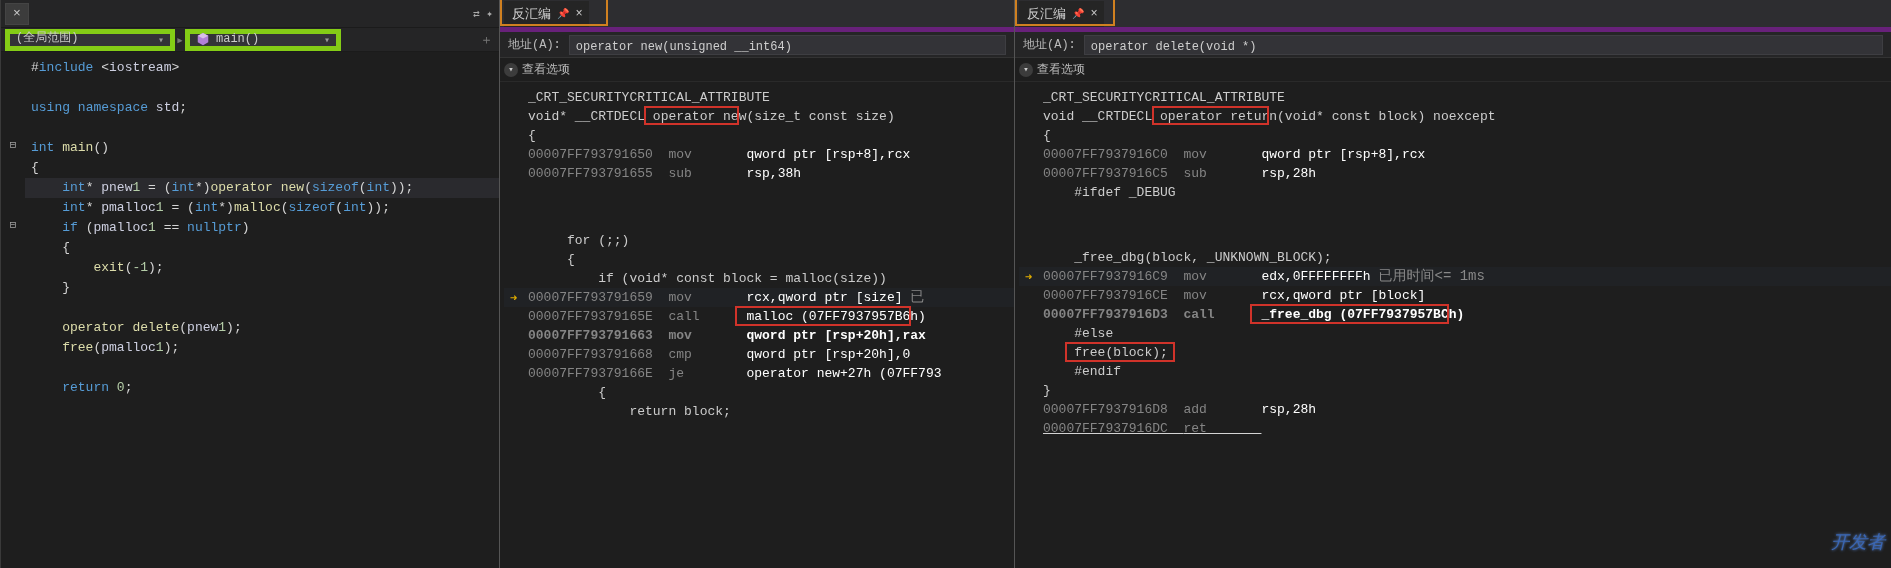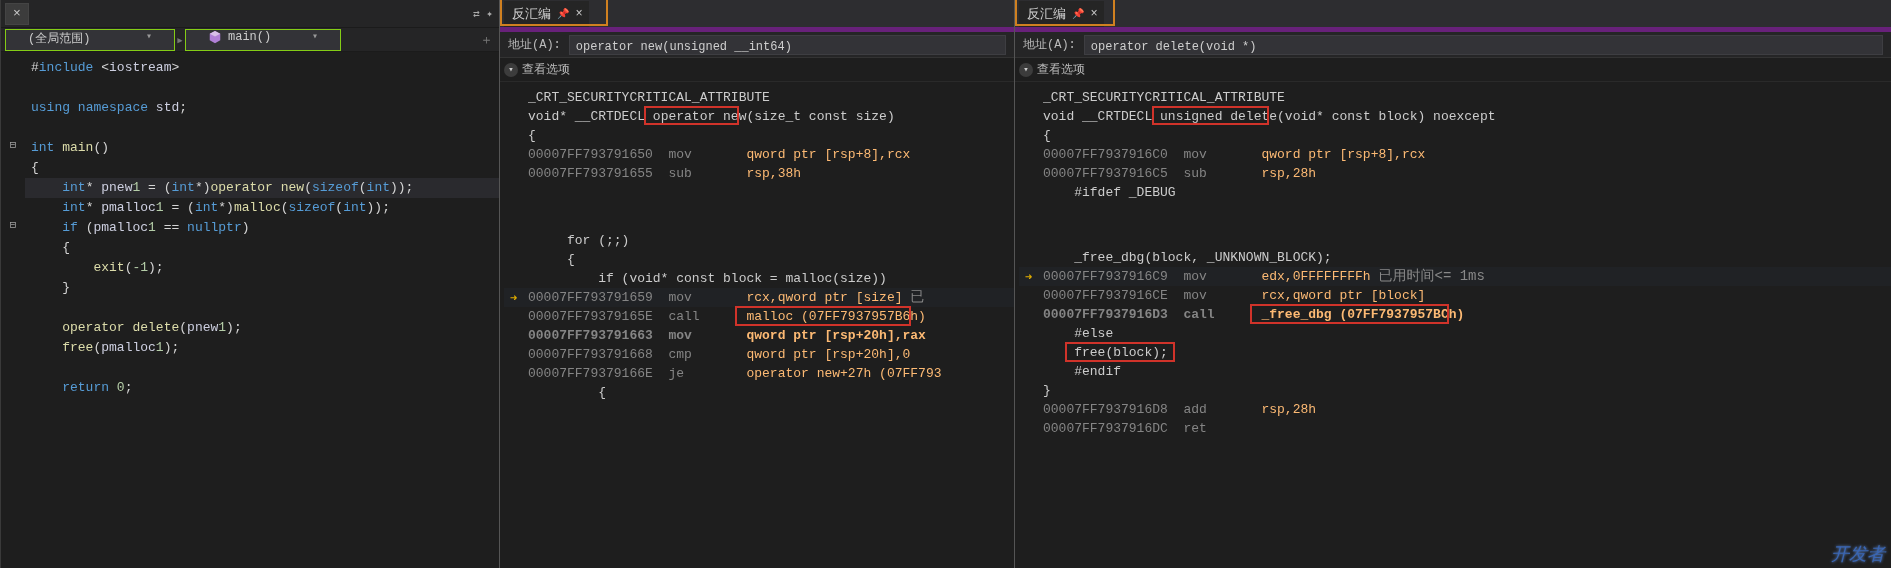--- a/index.html
+++ b/index.html
@@ -16,21 +16,21 @@
 
 .panel { height:100%; display:flex; flex-direction:column; position:relative; }
 .panel#p1 { width:499px; border-left:1px solid #3a3a3a; }
 .panel#p2 { width:515px; border-left:1px solid #555; }
 .panel#p3 { flex:1; border-left:1px solid #555; }
 
 
 .tab-row { height:28px; background:#2d2d30; display:flex; align-items:center; border-bottom:1px solid #1b1b1b; }
 .tab-row.src { background:#252526; }
 .close-x { width:24px; height:22px; margin:2px 4px; display:flex; align-items:center; justify-content:center; color:#ccc; border:1px solid #444; background:#3c3c3c; cursor:pointer; }
-.drop { height:22px; background:#333337; color:#ccc; border:1px solid #84cc16; display:flex; align-items:flex-start; padding:0 22px; font-size:12px; }
+.drop { height:22px; background:#333337; color:#ccc; border:5px solid #84cc16; display:flex; align-items:flex-end; padding:0 6px; font-size:12px; }
 .drop.scope { width:170px; margin-left:4px; }
 .drop .caret { margin-left:auto; font-size:10px; color:#999; }
 .drop.func { width:156px; }
 .cube-icon { width:14px; height:14px; margin-right:6px; display:inline-block; }
 .cube-icon svg { width:14px; height:14px; }
 
 
 .code-area { flex:1; display:flex; background:#1e1e1e; position:relative; overflow:hidden; }
 .gutter { width:24px; background:#1e1e1e; border-right:0; padding-top:6px; }
 .gline { height:20px; text-align:center; font-size:11px; color:#858585; }
@@ -59,28 +59,28 @@
 
 .opt-row { height:24px; display:flex; align-items:center; padding:0 4px; font-size:12px; color:#bbb; gap:4px; border-bottom:1px solid #2a2a2a; }
 .chev { width:14px; height:14px; border-radius:50%; background:#3c3c3c; display:flex; align-items:center; justify-content:center; color:#ccc; font-size:9px; cursor:pointer; }
 
 .disasm-body { flex:1; padding:6px 0 0 4px; font-size:13px; overflow:hidden; position:relative; }
 .dl { height:19px; line-height:19px; white-space:pre; padding-left:24px; position:relative; }
 .dl.hl { background:#202225; }
 .dl .arrow { position:absolute; left:6px; top:2px; color:#dcaa00; font-size:12px; }
 .tk-addr { color:#858585; }
 .tk-mnem { color:#858585; }
-.tk-op { color:#fdba74; }
+.tk-op { color:#ffffff; }
 .tk-ccode { color:#cccccc; }
 
 .red-box { border:2px solid #d0332a; position:absolute; pointer-events:none; }
 
 .timing { color:#888; font-size:14px; }
 
-.watermark { position:absolute; right:6px; bottom:2px; font-size:18px; font-style:italic; color:#3a66b3; font-family:"Microsoft YaHei",sans-serif; text-shadow:0 0 3px #5f8fe0; pointer-events:none; }
+.watermark { position:absolute; right:6px; bottom:14px; font-size:18px; font-style:italic; color:#3a66b3; font-family:"Microsoft YaHei",sans-serif; text-shadow:0 0 3px #5f8fe0; pointer-events:none; }
 
 </style>
 </head>
 <body>
 
 <div class="panel" id="p1">
   <div class="tab-row src">
     <div class="close-x">×</div>
     <div style="flex:1"></div>
     <div class="side-gear" style="position:static;margin-right:6px;">⇄ ✦</div>
@@ -174,20 +174,21 @@
       <div class="dl" style="position: relative;"><span class="tk-addr">00007FF793791655  </span><span class="tk-mnem">sub       </span><span class="tk-op">rsp,38h</span></div>
       <div class="dl" style="position: relative; margin-top: 48px;"><span class="tk-ccode">     for (;;)</span></div>
       <div class="dl" style="position: relative;"><span class="tk-ccode">     {</span></div>
       <div class="dl" style="position: relative;"><span class="tk-ccode">         if (void* const block = malloc(size))</span></div>
       <div class="dl hl" style="position: relative;"><span class="arrow">➜</span><span class="tk-addr">00007FF793791659  </span><span class="tk-mnem">mov       </span><span class="tk-op">rcx,qword ptr [size]</span> <span class="timing">已</span></div>
       <div class="dl" style="position: relative;"><span class="tk-addr">00007FF79379165E  </span><span class="tk-mnem">call      </span><span class="tk-op">malloc (07FF7937957B6h)</span><div class="red-box" style="left: 231.2px; top: -1px; width: 176.2px; height: 20px;"></div></div>
       <div class="dl" style="position: relative; font-weight: bold;"><span class="tk-addr">00007FF793791663  </span><span class="tk-mnem">mov       </span><span class="tk-op">qword ptr [rsp+20h],rax</span></div>
       <div class="dl" style="position: relative;"><span class="tk-addr">00007FF793791668  </span><span class="tk-mnem">cmp       </span><span class="tk-op">qword ptr [rsp+20h],0</span></div>
       <div class="dl" style="position: relative;"><span class="tk-addr">00007FF79379166E  </span><span class="tk-mnem">je        </span><span class="tk-op">operator new+27h (07FF793</span></div>
       <div class="dl" style="position: relative;"><span class="tk-ccode">         {</span></div>
+      <div class="dl" style="position: relative;"><span class="tk-ccode">             return block;</span></div>
     </div>
 </div>
 
 <div class="panel" id="p3">
   <div class="disasm-tab-wrap">
     <div class="disasm-tab">
       <span>反汇编</span>
       <span class="pin">📌</span>
       <span class="x">×</span>
     </div>
@@ -200,29 +201,29 @@
       <span>operator delete(void *)</span>
     </div>
   </div>
   <div class="opt-row">
     <span class="chev">▾</span>
     <span>查看选项</span>
   </div>
   <div class="disasm-body" id="d2body">
     <div class="watermark">开发者</div>
   <div class="dl"><span class="tk-ccode">_CRT_SECURITYCRITICAL_ATTRIBUTE</span></div>
-      <div class="dl" style="position: relative;"><span class="tk-ccode">void __CRTDECL </span><span class="tk-ccode" id="d2body-hi">unsigned delete</span><span class="tk-ccode">(void* const block) noexcept</span><div class="red-box" style="left: 133px; top: -1px; width: 117px; height: 19px;"></div></div>
+      <div class="dl" style="position: relative;"><span class="tk-ccode">void __CRTDECL </span><span class="tk-ccode" id="d2body-hi">operator return</span><span class="tk-ccode">(void* const block) noexcept</span><div class="red-box" style="left: 133px; top: -1px; width: 117px; height: 19px;"></div></div>
       <div class="dl"><span class="tk-ccode">{</span></div>
       <div class="dl" style="position: relative;"><span class="tk-addr">00007FF7937916C0  </span><span class="tk-mnem">mov       </span><span class="tk-op">qword ptr [rsp+8],rcx</span></div>
       <div class="dl" style="position: relative;"><span class="tk-addr">00007FF7937916C5  </span><span class="tk-mnem">sub       </span><span class="tk-op">rsp,28h</span></div>
       <div class="dl" style="position: relative;"><span class="tk-ccode">    #ifdef _DEBUG</span></div>
       <div class="dl" style="position: relative; margin-top: 46px;"><span class="tk-ccode">    _free_dbg(block, _UNKNOWN_BLOCK);</span></div>
       <div class="dl hl" style="position: relative;"><span class="arrow">➜</span><span class="tk-addr">00007FF7937916C9  </span><span class="tk-mnem">mov       </span><span class="tk-op">edx,0FFFFFFFFh</span> <span class="timing">已用时间&lt;= 1ms</span></div>
       <div class="dl" style="position: relative;"><span class="tk-addr">00007FF7937916CE  </span><span class="tk-mnem">mov       </span><span class="tk-op">rcx,qword ptr [block]</span></div>
       <div class="dl" style="position: relative; font-weight: bold;"><span class="tk-addr">00007FF7937916D3  </span><span class="tk-mnem">call      </span><span class="tk-op">_free_dbg (07FF7937957BCh)</span><div class="red-box" style="left: 231.2px; top: -1px; width: 198.4px; height: 20px;"></div></div>
       <div class="dl" style="position: relative;"><span class="tk-ccode">    #else</span></div>
       <div class="dl" style="position: relative;"><span class="tk-ccode">    free(block);</span><div class="red-box" style="left: 46px; top: -1px; width: 110px; height: 20px;"></div></div>
       <div class="dl" style="position: relative;"><span class="tk-ccode">    #endif</span></div>
       <div class="dl" style="position: relative;"><span class="tk-ccode">}</span></div>
       <div class="dl" style="position: relative;"><span class="tk-addr">00007FF7937916D8  </span><span class="tk-mnem">add       </span><span class="tk-op">rsp,28h</span></div>
-      <div class="dl" style="position: relative;"><span class="tk-addr">00007FF7937916DC  </span><span class="tk-mnem">ret       </span><span class="tk-op"></span></div>
+      <div class="dl" style="position: relative; text-decoration: underline;"><span class="tk-addr">00007FF7937916DC  </span><span class="tk-mnem">ret       </span><span class="tk-op"></span></div>
     </div>
 </div>
 
 </body></html>

